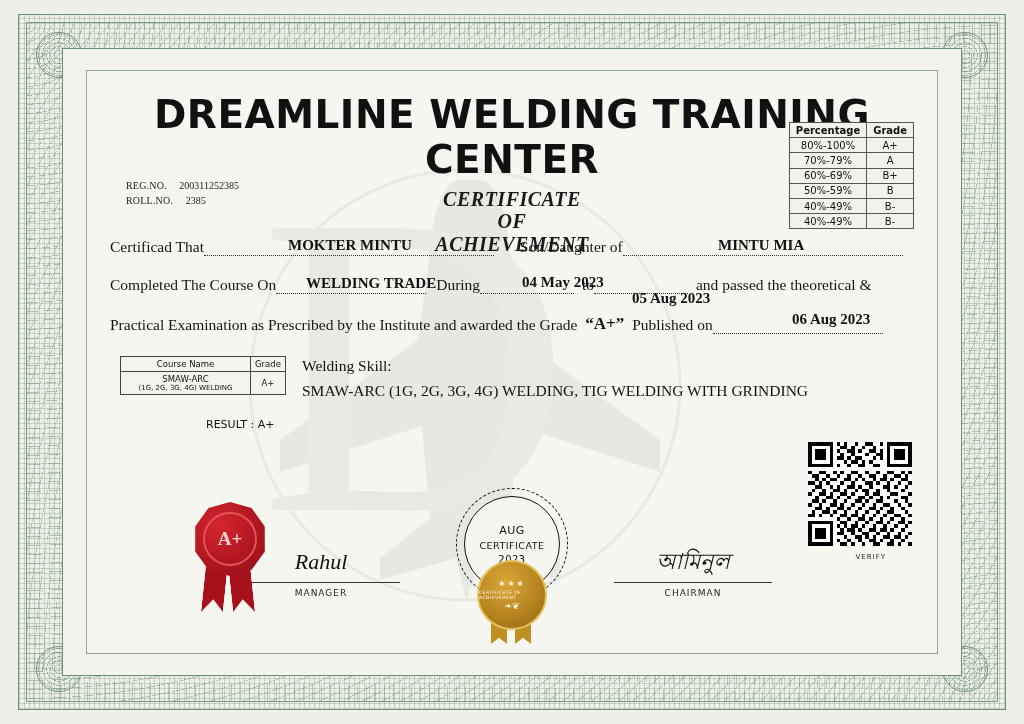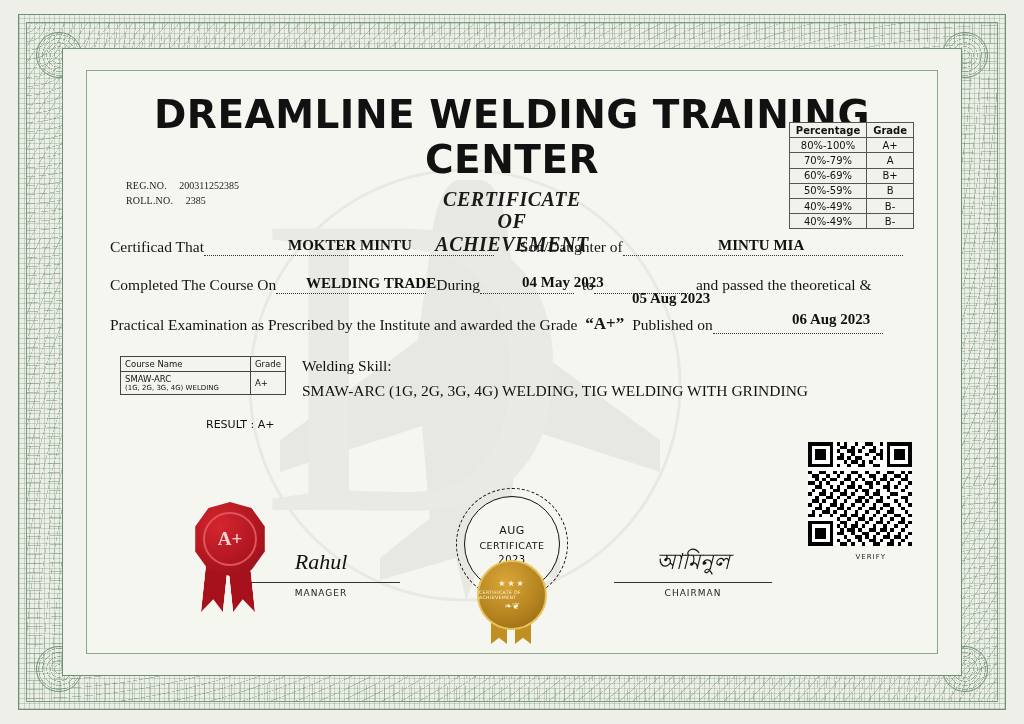--- a/index.html
+++ b/index.html
@@ -172,21 +172,21 @@
     left: 34px; top: 286px;
     border-collapse: collapse;
     font-family: "DejaVu Sans", sans-serif;
     font-size: 8.5px;
     color: #111;
     background: #f4f4ee;
   }
   .coursetable td, .coursetable th {
     border: 0.8px solid #444;
     padding: 2px 4px;
-    text-align: left;
+    text-align: center;
     font-weight: normal;
   }
   .coursetable th { font-size: 8.5px; }
   .coursetable .cname { width: 130px; }
   .coursetable .small { font-size: 7px; }
   .result-line {
     position: absolute;
     left: 120px; top: 348px;
     font-family: "DejaVu Sans", sans-serif;
     font-size: 11px;

